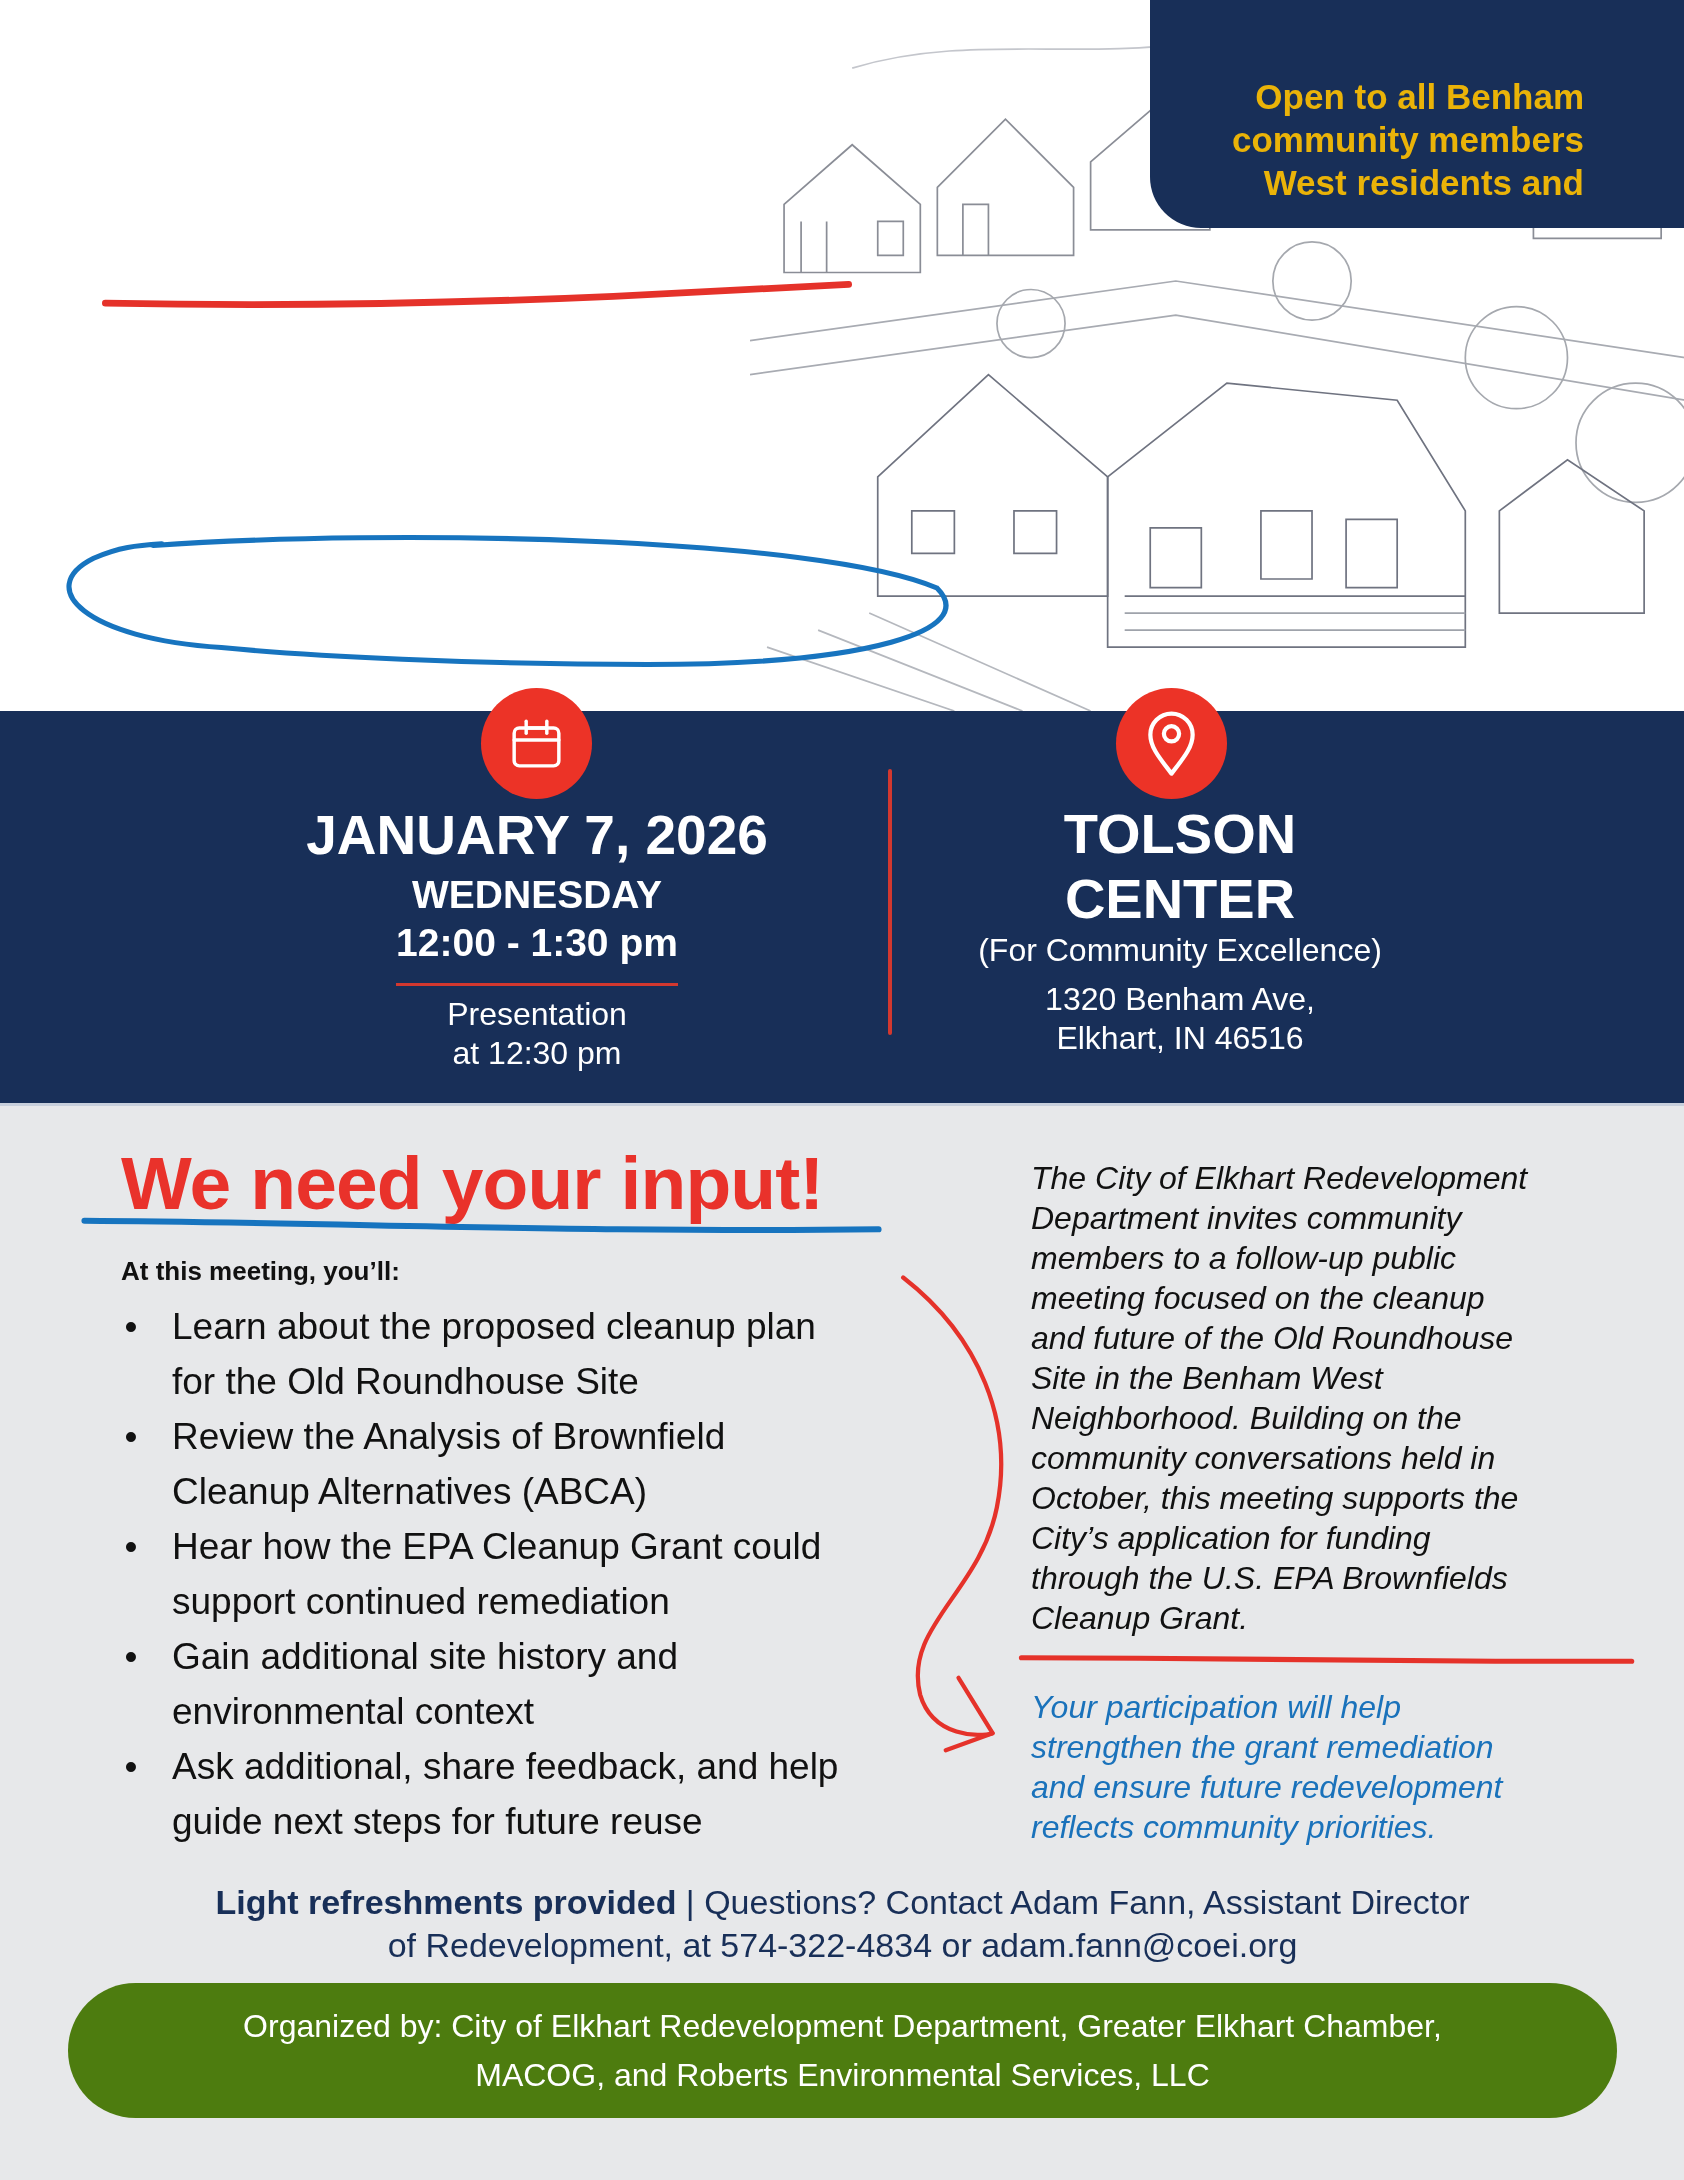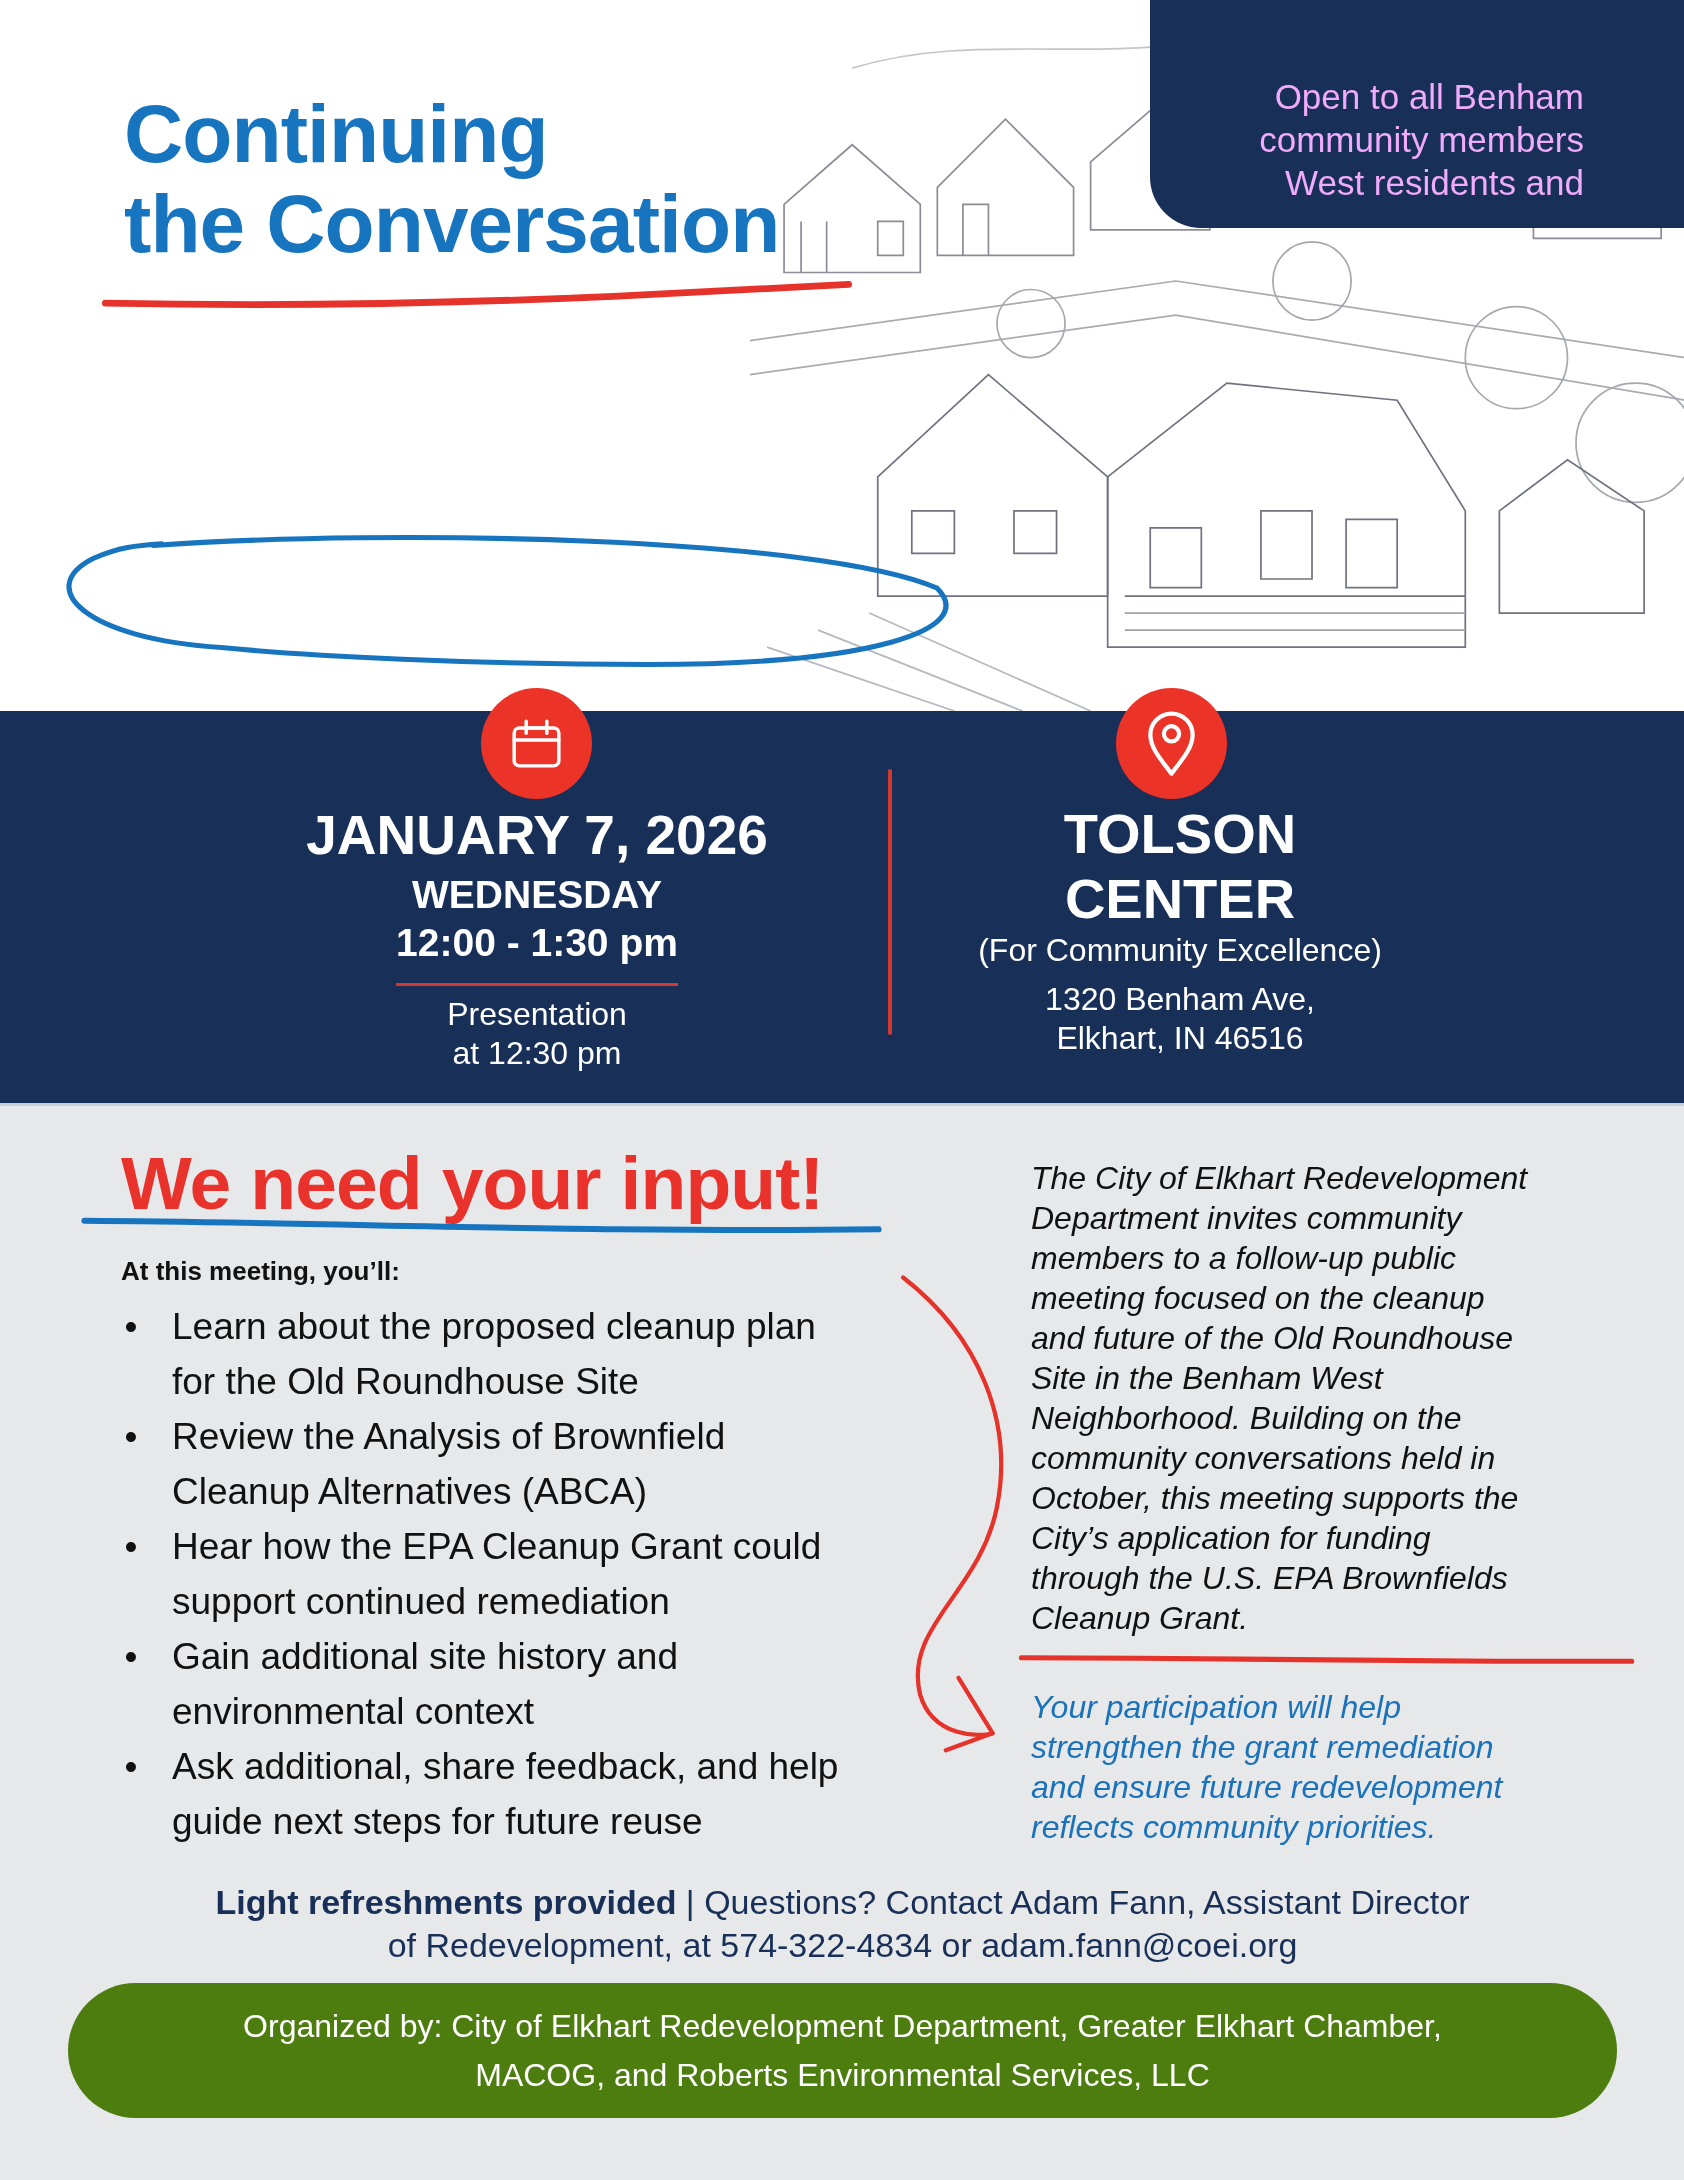--- a/index.html
+++ b/index.html
@@ -7,22 +7,22 @@
   body { position: relative; font-family: "Liberation Sans", "DejaVu Sans", sans-serif; }
 
   
   .hero { position: absolute; left: 0; top: 0; width: 1685px; height: 711px; background: #ffffff; overflow: hidden; }
   .sketch { position: absolute; left: 750px; top: 0; width: 935px; height: 711px; }
   .sketch svg { width: 100%; height: 100%; }
 
   .open-box {
     position: absolute; right: 0; top: 0; width: 535px; height: 228px;
     background: #182f58; border-bottom-left-radius: 51px;
-    color: #f0abfc; text-align: right; padding: 75px 101px 0 0;
-    font-size: 35px; line-height: 43px; font-weight: 400;
+    color: #eab308; text-align: right; padding: 75px 101px 0 0;
+    font-size: 35px; line-height: 43px; font-weight: 700;
   }
 
   .title-1 {
     position: absolute; left: 124px; top: 89px;
     color: #1774bf; font-weight: 700; font-size: 82px; line-height: 90px;
     letter-spacing: -0.9px;
   }
   .red-underline-1 { position: absolute; left: 102px; top: 281px; width: 750px; height: 34px; }
 
   .title-2 {
@@ -135,24 +135,20 @@
       <path d="M880 600 L960 540 L1050 600 L1050 720 L880 720 Z" stroke="#6f7380"></path>
     </svg>
   </div>
 
   <div class="open-box">
     <div>Open to all Benham</div>
     <div>community members</div>
     <div>West residents and</div>
   </div>
 
-  <h1 class="title-1">
-    <div>Continuing</div>
-    <div>the Conversation</div>
-  </h1>
   <svg class="red-underline-1" viewBox="0 0 880 40" preserveAspectRatio="none">
     <path d="M4 26 C200 30 420 26 600 18 C720 12 820 6 876 4" stroke="#e5322a" stroke-width="8" fill="none" stroke-linecap="round"></path>
   </svg>
 
   <svg class="blue-oval" viewBox="0 0 1060 180" preserveAspectRatio="none">
     <path d="M120 30 C400 10 900 20 1040 80 C1090 130 960 170 700 170 C500 170 300 160 200 150 C40 140 -20 80 50 45 C80 32 100 30 130 28" stroke="#1774bf" stroke-width="6" fill="none" stroke-linecap="round"></path>
   </svg>
 </section>
 
 <section class="band"></section>

